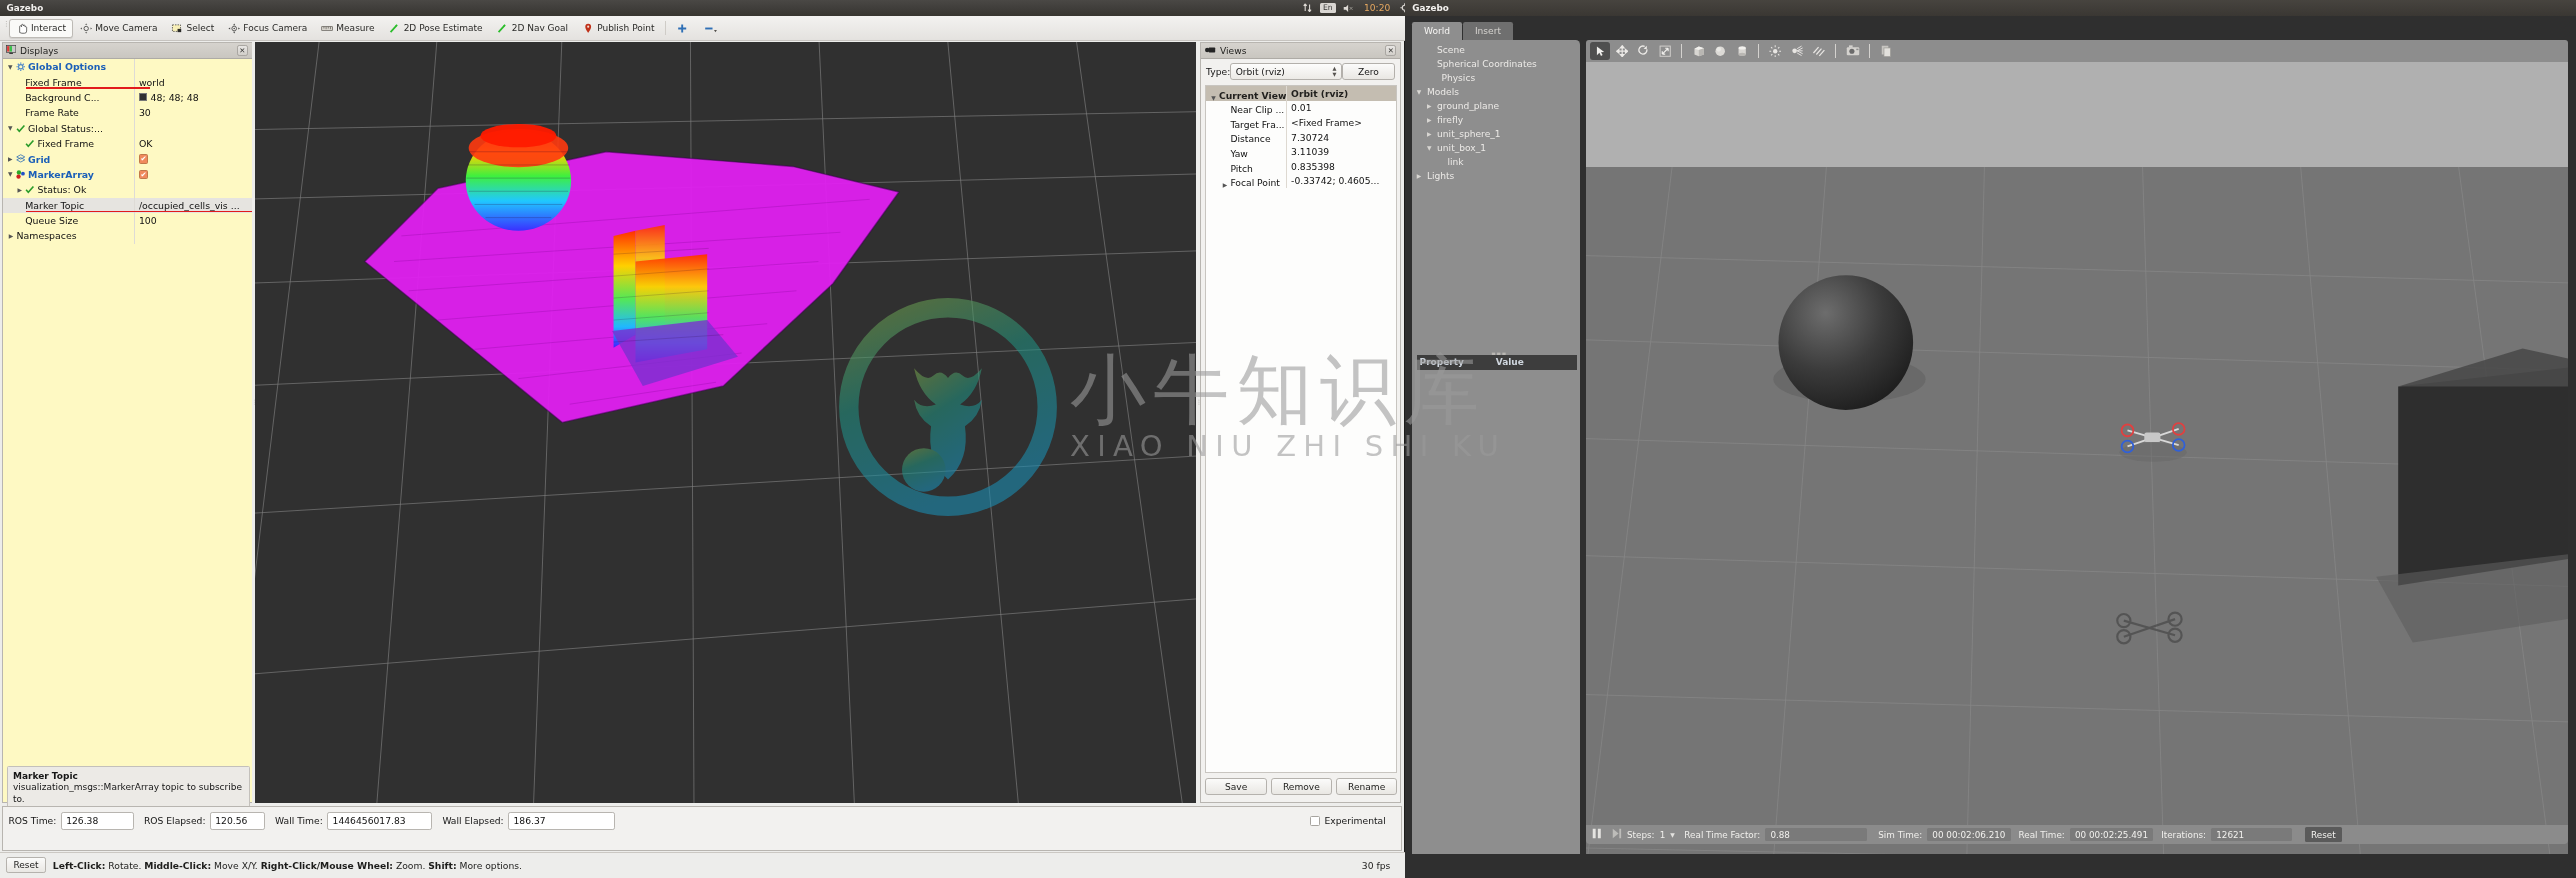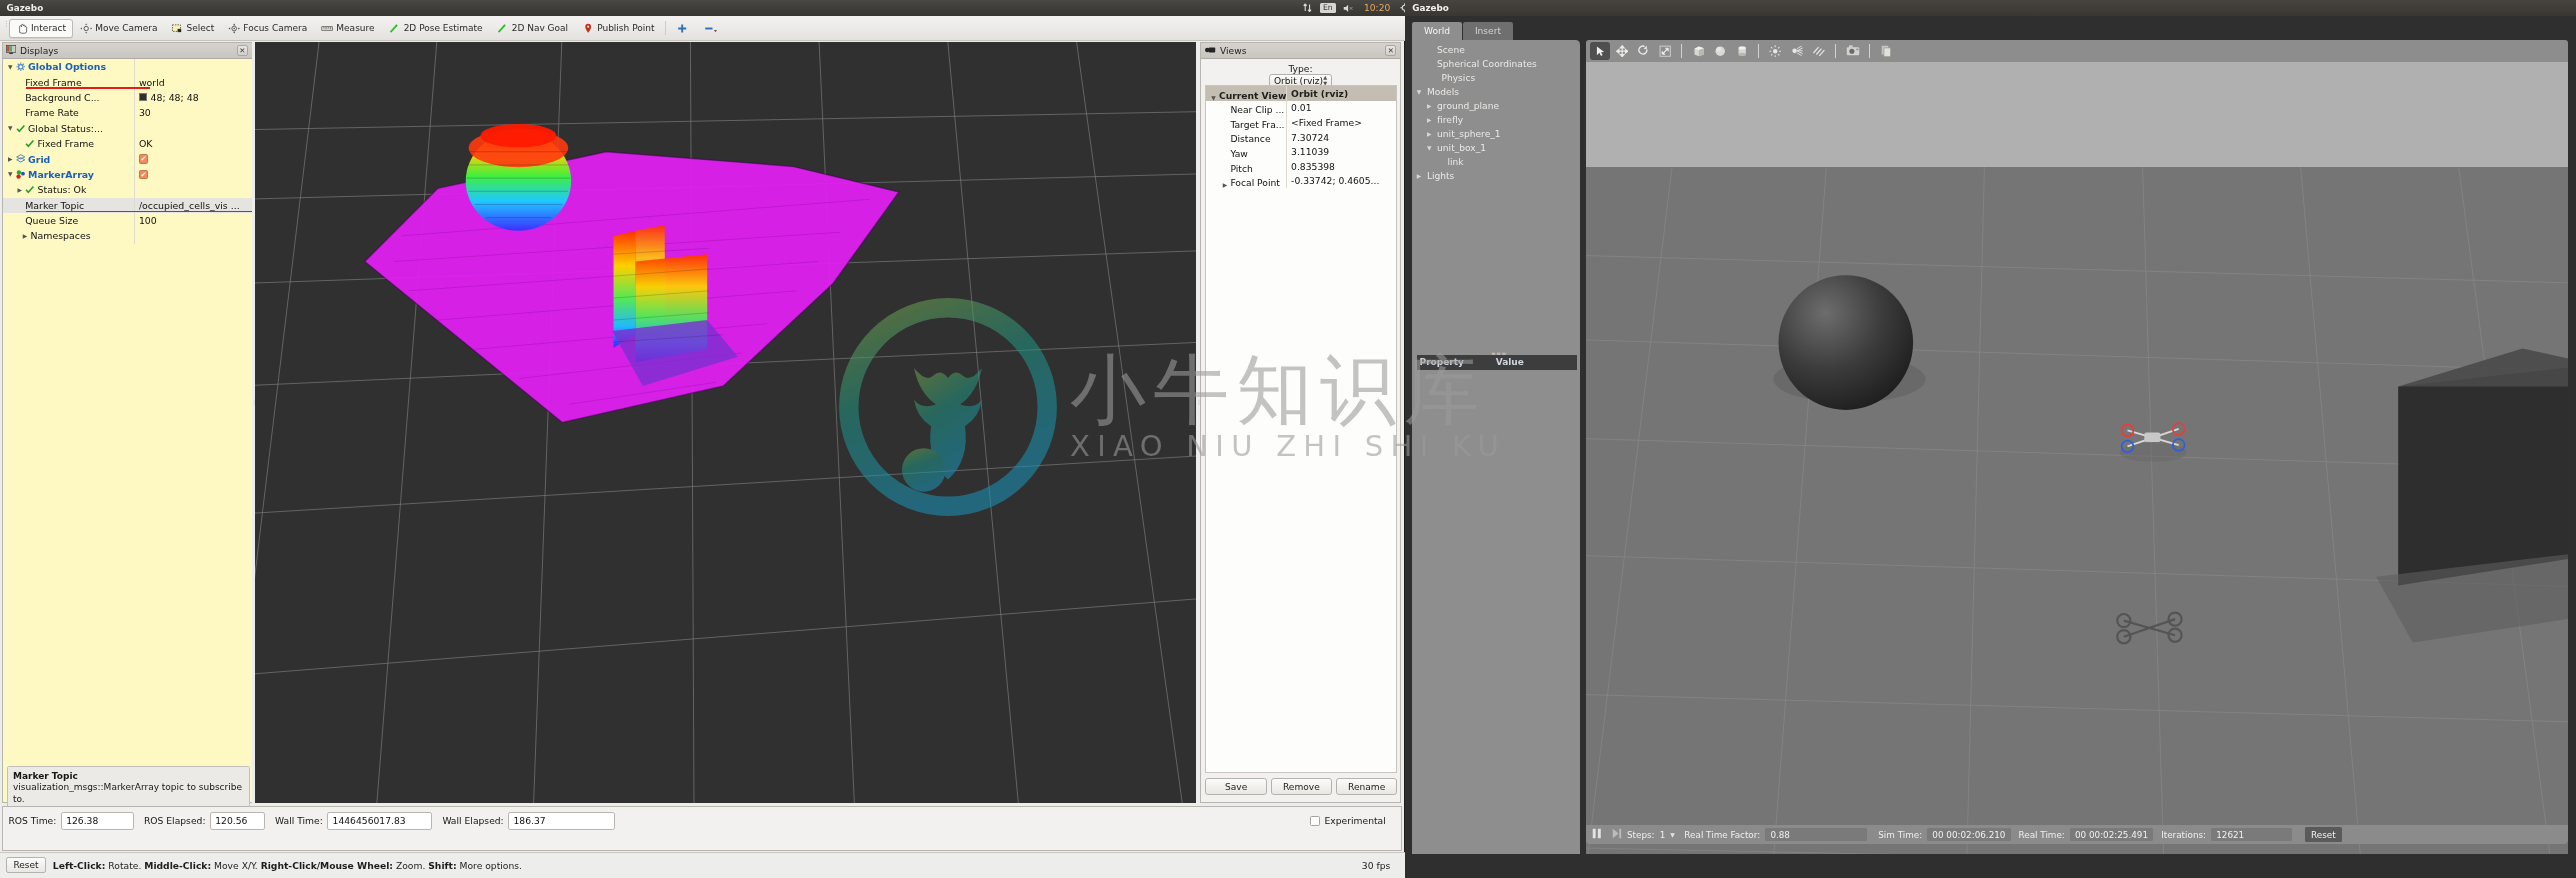--- a/index.html
+++ b/index.html
@@ -116,21 +116,21 @@
   .grid-svg { position: absolute; left: 0; top: 0; }
   .splitter-v { position: absolute; width: 4.4px; top: 26px; height: 761px;
                 background: #ededeb; }
   .splitter-dots { position: absolute; width: 3.7px; height: 11.7px;
                    color: #8e8b86; font-size: 5.9px; line-height: 3.7px;
                    letter-spacing: 0; }
 
   
   #views-dock { left: 1200px; top: 26px; width: 201px; height: 761px; }
   .views-type { display: flex; align-items: center; gap: 0;
-                padding: 4.4px 5.1px 2.9px 5.1px; flex-direction: column; }
+                padding: 4.4px 5.1px 2.9px 5.1px; }
   .views-type .lbl { font-size: 9.2px; color: #161616; }
   .combo {
     flex: 1; height: 17px; border: 0.7px solid #b3b0ab; border-radius: 2.9px;
     background: linear-gradient(to bottom,#fdfdfc,#eceae6);
     display: flex; align-items: center; padding: 0 4.4px;
     font-size: 9.1px; color: #161616; justify-content: space-between;
   }
   .spin-arrows { font-size: 5.1px; color: #55524e; line-height: 5.9px; text-align: center; }
   .zero-btn { width: 53px; height: 17px; border: 0.7px solid #b3b0ab; border-radius: 2.9px;
               background: linear-gradient(to bottom,#fbfbfa,#e9e7e3);
@@ -489,21 +489,21 @@
           <div class="trow">
             <div class="tcol1" style="padding-left: 11.7px;">
               <span class="arrow"></span>
               <span>Queue Size</span>
             </div>
             <div class="tcol2">
               <span>100</span>
             </div>
           </div>
           <div class="trow">
-            <div class="tcol1" style="padding-left: 17px;">
+            <div class="tcol1" style="padding-left: 3px;">
               <span class="arrow">▶</span>
               <span>Namespaces</span>
             </div>
             <div class="tcol2">
               <span></span>
             </div>
           </div>
         </div>
 
       <div class="help-box">

